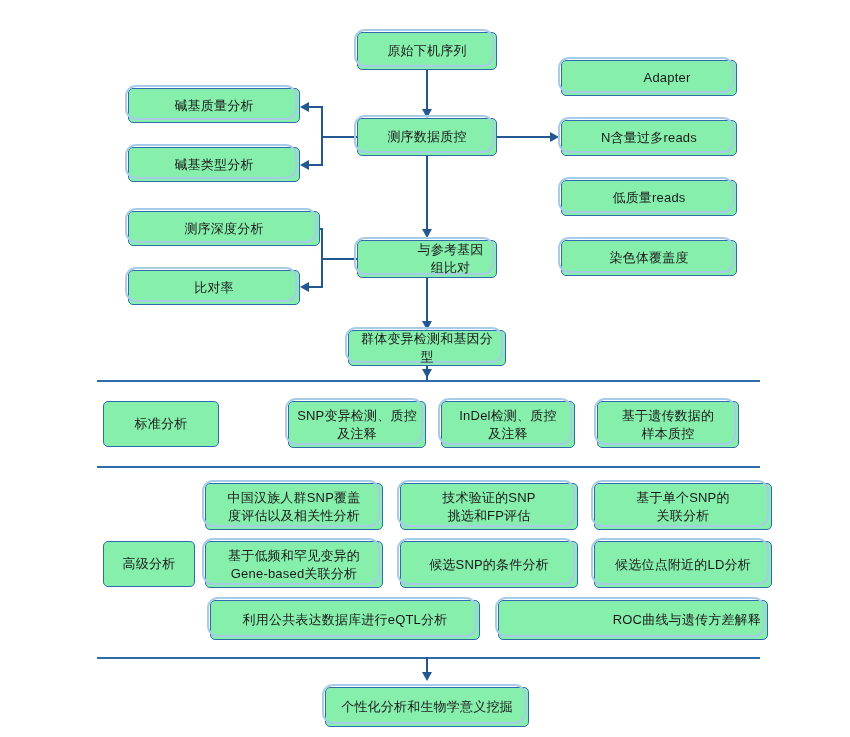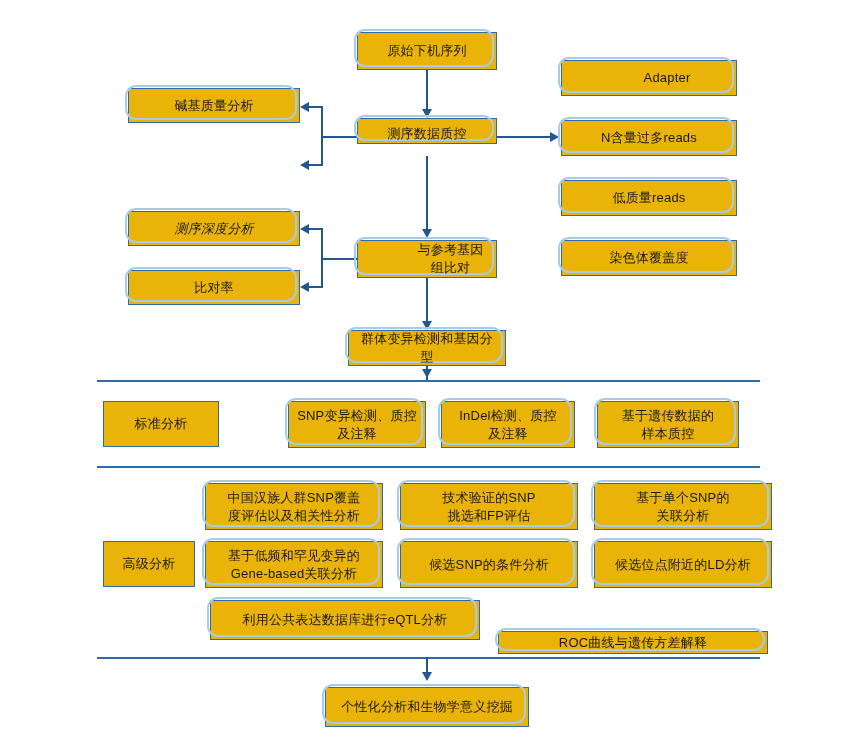--- a/index.html
+++ b/index.html
@@ -12,23 +12,23 @@
     width:850px;
     height:737px;
     background:#ffffff;
     overflow:hidden;
   }
 
   
   .box{
     position:absolute;
     box-sizing:border-box;
-    background:#eab308;
+    background:#86efac;
     border:1.4px solid #2e6bad;
-    border-radius:0;
+    border-radius:5px;
     display:flex;
     align-items:center;
     justify-content:center;
     text-align:center;
     color:#1a1a1a;
     font-size:13px;
     line-height:1.35;
     letter-spacing:.2px;
     z-index:4;
   }
@@ -80,35 +80,38 @@
 
 <div id="canvas">
 
   <div class="box" style="left:357px;top:32px;width:140px;height:38px;">
     <span class="txt">原始下机序列</span>
   </div>
 
   <div class="ln lnv" style="left:426px;top:70px;height:42px;"></div>
   <div class="arrow down" style="left:421.5px;top:109px;"></div>
 
-  <div class="box" style="left:357px;top:118px;width:140px;height:26px;align-items:flex-end;">
+  <div class="box" style="left:357px;top:118px;width:140px;height:38px;">
     <span class="txt">测序数据质控</span>
   </div>
 
   <div class="ln lnh" style="left:321px;top:136px;width:38px;"></div>
   <div class="ln lnv" style="left:321px;top:107px;height:58px;"></div>
   <div class="ln lnh" style="left:307px;top:106px;width:16px;"></div>
   <div class="arrow left" style="left:300px;top:101.5px;"></div>
   <div class="ln lnh" style="left:307px;top:164px;width:16px;"></div>
   <div class="arrow left" style="left:300px;top:159.5px;"></div>
 
   <div class="box" style="left:128px;top:88px;width:172px;height:35px;">
     <span class="txt">碱基质量分析</span>
   </div>
 
+  <div class="box" style="left:128px;top:147px;width:172px;height:35px;">
+    <span class="txt">碱基类型分析</span>
+  </div>
 
   <div class="ln lnh" style="left:497px;top:136px;width:54px;"></div>
   <div class="arrow right" style="left:550px;top:131.5px;"></div>
 
   <div class="box" style="left:561px;top:60px;width:176px;height:36px;padding-left:36px;">
     <span class="txt">Adapter</span>
   </div>
 
   <div class="box" style="left:561px;top:120px;width:176px;height:36px;">
     <span class="txt">N含量过多reads</span>
@@ -129,21 +132,21 @@
     <span class="txt">与参考基因组比对</span>
   </div>
 
   <div class="ln lnh" style="left:321px;top:258px;width:38px;"></div>
   <div class="ln lnv" style="left:321px;top:229px;height:58px;"></div>
   <div class="ln lnh" style="left:307px;top:228px;width:16px;"></div>
   <div class="arrow left" style="left:300px;top:223.5px;"></div>
   <div class="ln lnh" style="left:307px;top:286px;width:16px;"></div>
   <div class="arrow left" style="left:300px;top:281.5px;"></div>
 
-  <div class="box" style="left:128px;top:211px;width:172px;height:35px;font-style:italic;">
+  <div class="box" style="left:128px;top:211px;width:192px;height:35px;">
     <span class="txt">测序深度分析</span>
   </div>
 
   <div class="box" style="left:128px;top:270px;width:172px;height:35px;">
     <span class="txt">比对率</span>
   </div>
 
   <div class="ln lnv" style="left:426px;top:278px;height:46px;"></div>
   <div class="arrow down" style="left:421.5px;top:321px;"></div>
 
@@ -220,21 +223,21 @@
   </div>
 
   <div class="box" style="left:594px;top:541px;width:178px;height:47px;">
     <span class="txt">候选位点附近的LD分析</span>
   </div>
 
   <div class="box" style="left:210px;top:600px;width:270px;height:40px;">
     <span class="txt">利用公共表达数据库进行eQTL分析</span>
   </div>
 
-  <div class="box" style="left:498px;top:631px;width:270px;height:23px;">
+  <div class="box" style="left:498px;top:600px;width:270px;height:40px;justify-content:flex-end;">
     <span class="txt">ROC曲线与遗传方差解释</span>
   </div>
 
   <div class="rule" style="left:97px;top:657px;width:663px;"></div>
 
   <div class="ln lnv" style="left:426px;top:657px;height:20px;"></div>
   <div class="arrow down" style="left:421.5px;top:672px;"></div>
 
   <div class="box" style="left:325px;top:687px;width:204px;height:40px;">
     <span class="txt">个性化分析和生物学意义挖掘</span>

